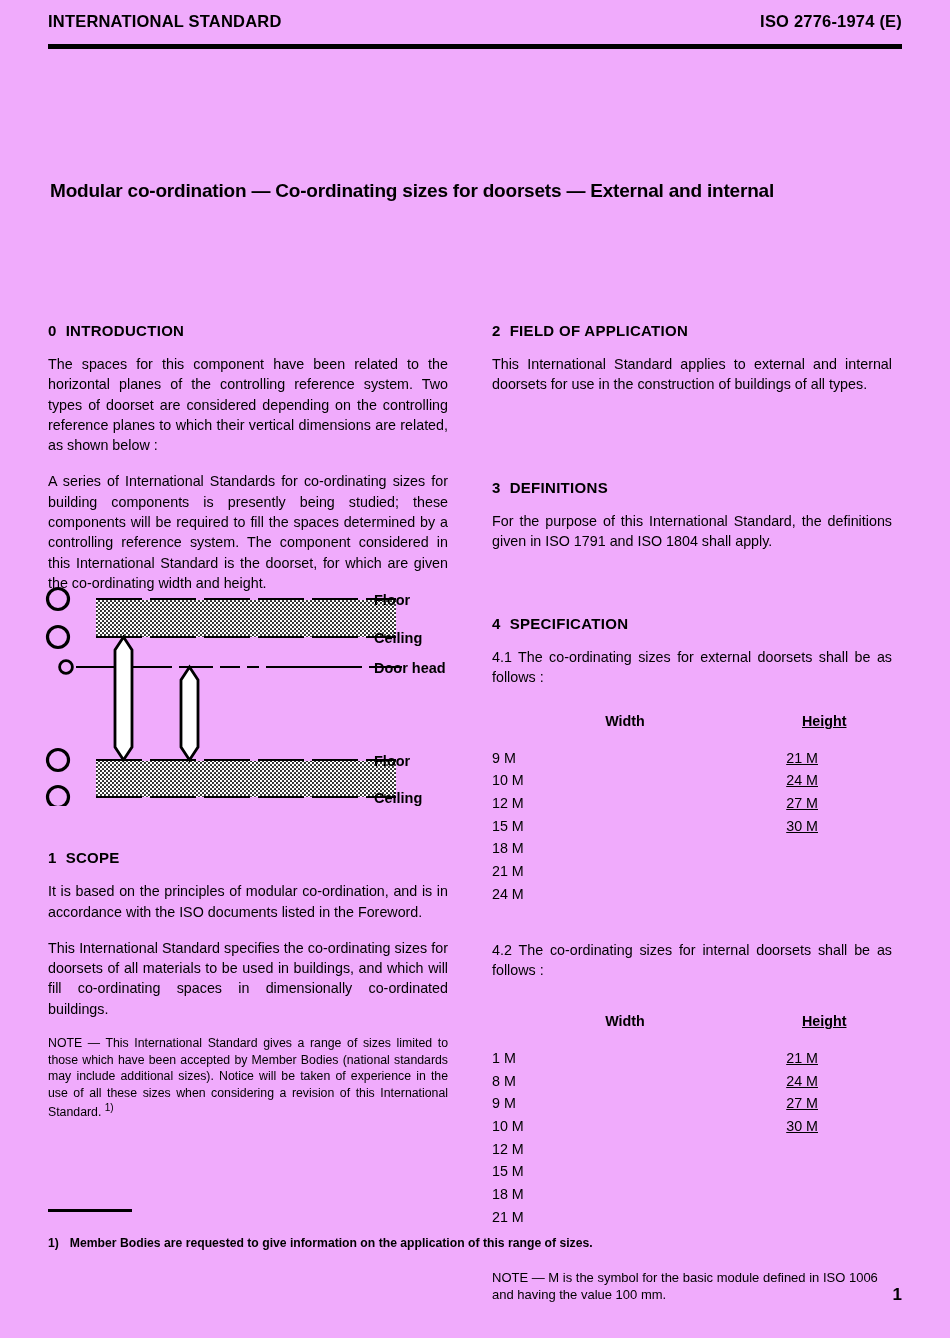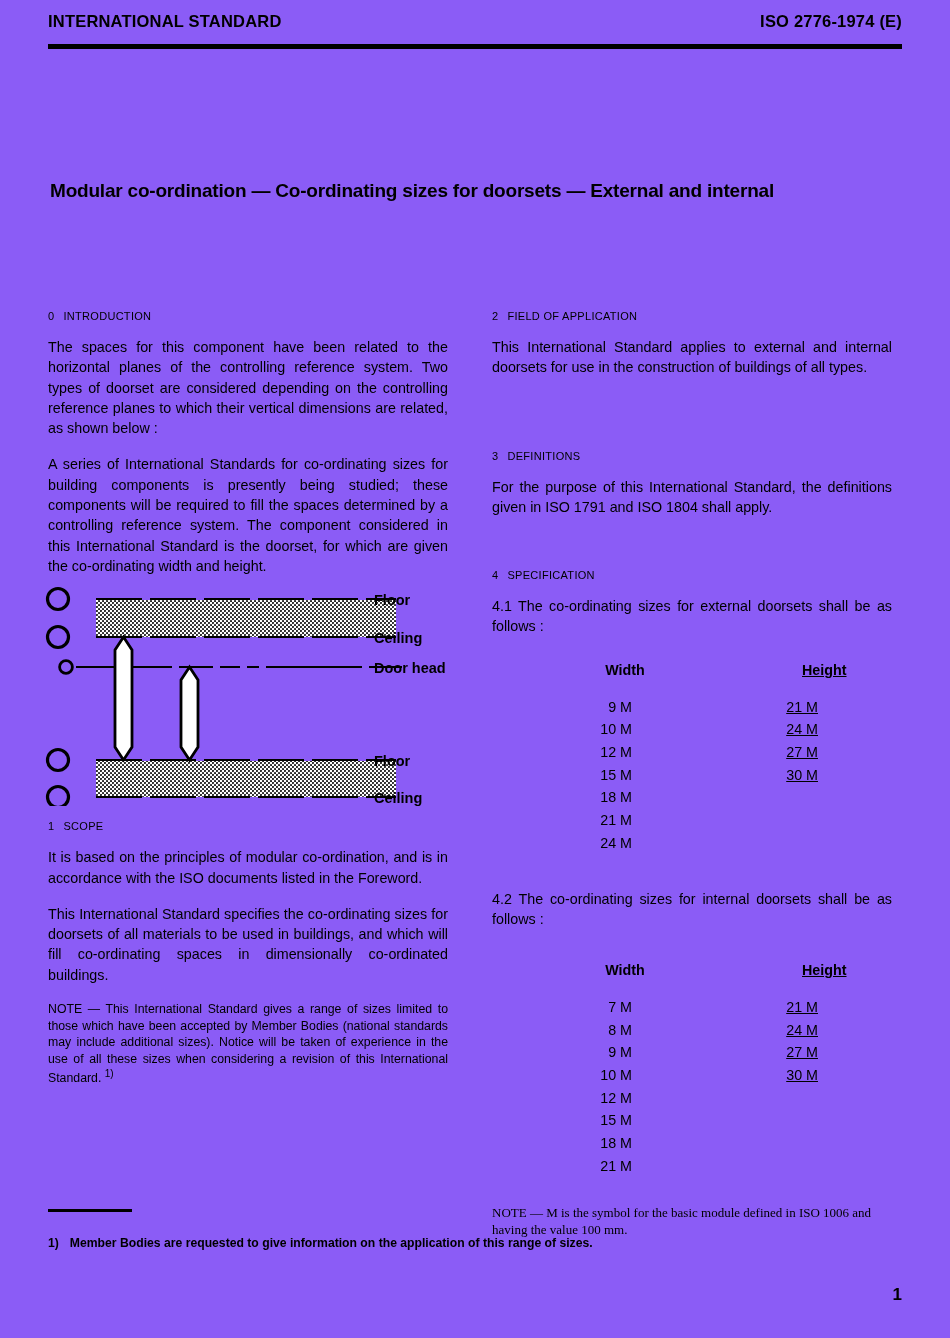--- a/index.html
+++ b/index.html
@@ -8,21 +8,21 @@
     background: #ffffff;
   }
   body {
     font-family: "Liberation Sans", sans-serif;
     color: #000000;
   }
   .page {
     position: relative;
     width: 950px;
     height: 1338px;
-    background: #8b5cf6;
+    background: #f0abfc;
     overflow: hidden;
   }
 
   
   .header {
     position: absolute;
     left: 48px;
     top: 12px;
     width: 854px;
     display: flex;
@@ -63,23 +63,23 @@
   
   .col {
     position: absolute;
     top: 310px;
     width: 400px;
   }
   .col-left  { left: 48px; }
   .col-right { left: 492px; }
 
   h2.sec {
-    font-size: 11px;
-    font-weight: normal;
-    margin: 0 0 15px 0;
+    font-size: 15px;
+    font-weight: bold;
+    margin: 12px 0 15px 0;
     letter-spacing: 0.3px;
   }
   h2.sec .num { margin-right: 9px; }
 
   p.body {
     font-size: 14.3px;
     line-height: 1.42;
     margin: 0 0 16px 0;
     text-align: justify;
     text-justify: inter-word;
@@ -116,21 +116,20 @@
     display: flex;
     font-size: 14.3px;
     line-height: 1.59;
   }
   .spec-head {
     font-weight: bold;
     padding-bottom: 14px;
   }
   .cell-w {
     width: 140px;
-    text-align: right;
     padding-right: 0;
   }
   .cell-h {
     width: 140px;
     text-align: right;
     padding-left: 46px;
     text-decoration: underline;
   }
   .spec-head .cell-w { text-align: center; padding-left: 88px; }
   .spec-head .cell-h { text-align: left; padding-left: 132px; }
@@ -261,21 +260,21 @@
     </div>
 
     <p class="body" style="margin-top:34px;">4.2   The co-ordinating sizes for internal doorsets shall be as follows :</p>
 
     <div class="spec-table" style="margin-top:30px;">
       <div class="spec-row spec-head">
         <div class="cell-w">Width</div>
         <div class="cell-h">Height</div>
       </div>
       <div class="spec-row">
-        <div class="cell-w">7 M</div>
+        <div class="cell-w">1 M</div>
         <div class="cell-h">21 M</div>
       </div>
       <div class="spec-row">
         <div class="cell-w">8 M</div>
         <div class="cell-h">24 M</div>
       </div>
       <div class="spec-row">
         <div class="cell-w">9 M</div>
         <div class="cell-h">27 M</div>
       </div>
@@ -294,21 +293,21 @@
       <div class="spec-row">
         <div class="cell-w">18 M</div>
         <div class="cell-h"></div>
       </div>
       <div class="spec-row">
         <div class="cell-w">21 M</div>
         <div class="cell-h"></div>
       </div>
     </div>
 
-    <p class="note-r" style="margin-top:26px;font-family:Liberation Serif, serif;">NOTE — M is the symbol for the basic module defined in ISO 1006 and having the value 100 mm.</p>
+    <p class="note-r" style="margin-top:40px;">NOTE — M is the symbol for the basic module defined in ISO 1006 and having the value 100 mm.</p>
   </div>
 
   <div class="diagram">
     <svg width="412" height="220" viewBox="0 0 412 220" xmlns="http://www.w3.org/2000/svg">
       <defs>
         <pattern id="stipple" width="4" height="4" patternUnits="userSpaceOnUse">
           <rect width="4" height="4" fill="#ffffff"></rect>
           <circle cx="1" cy="1" r="1.05" fill="#1a1a1a"></circle>
           <circle cx="3" cy="3" r="1.05" fill="#1a1a1a"></circle>
         </pattern>

